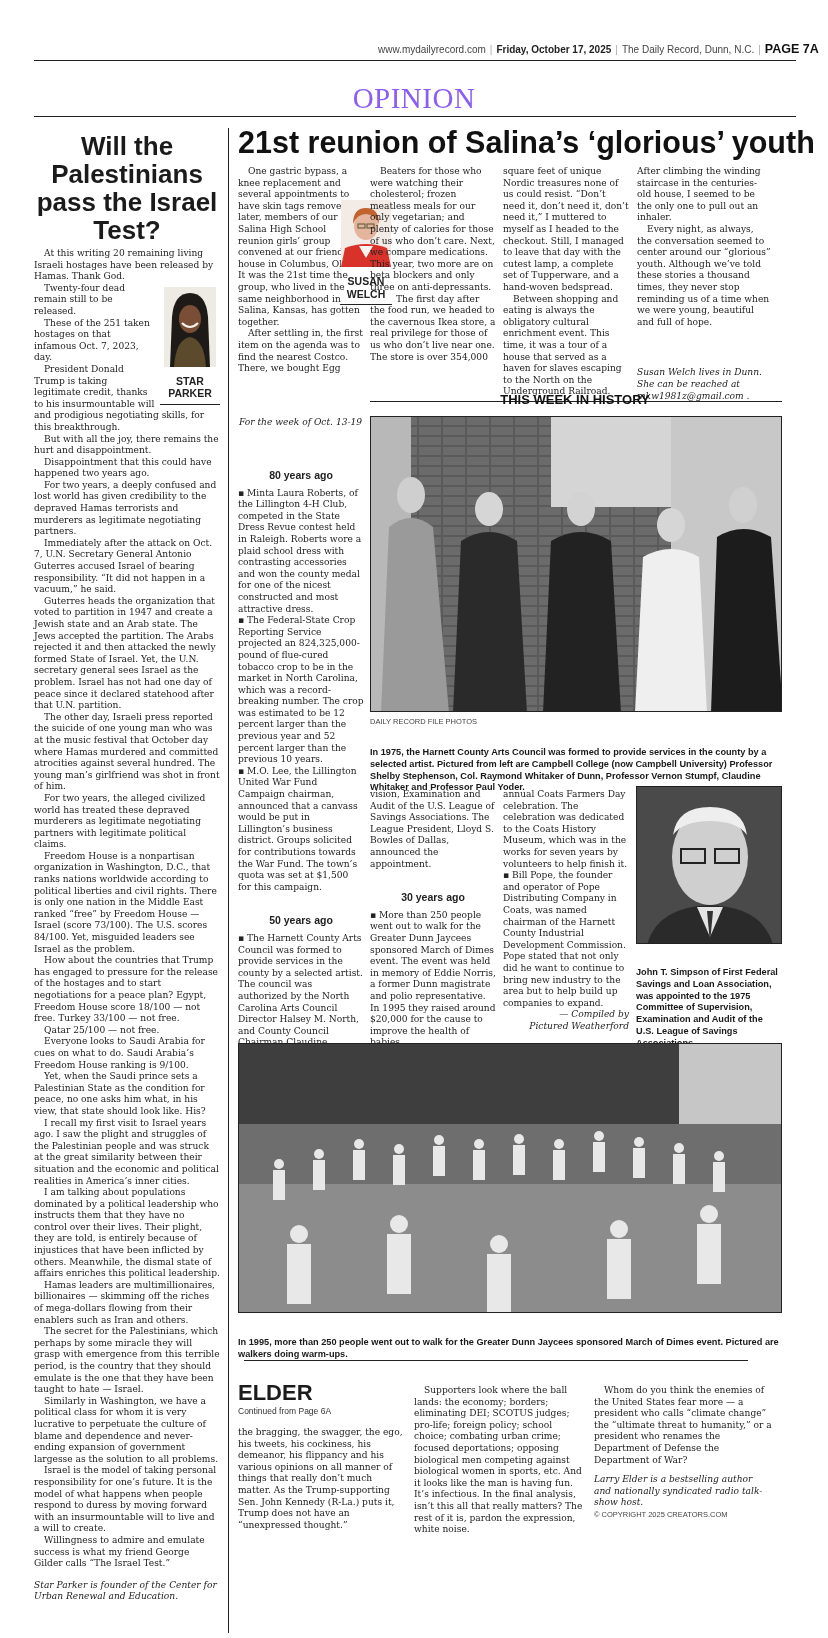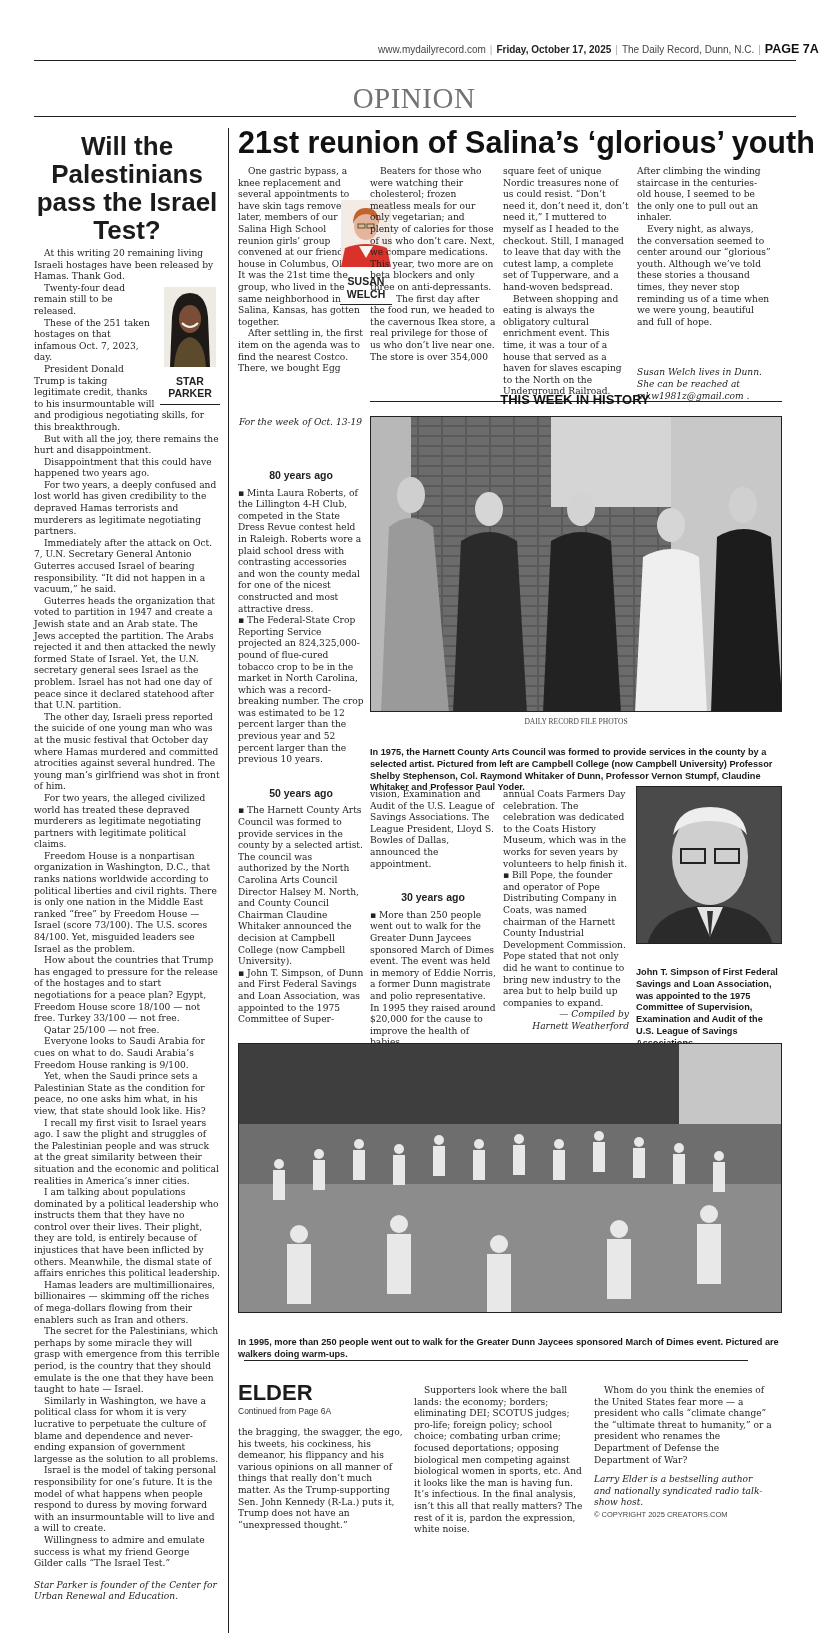--- a/index.html
+++ b/index.html
@@ -10,21 +10,21 @@
   .body-txt p { text-indent: 10px; }
   .body-txt p.ni { text-indent: 0; }
   .bullet p { text-indent: 0; }
   .hr { position: absolute; height: 1px; background: #222; }
 
   
   #topline { left: 378px; top: 42px; width: 418px; font-family: "Liberation Sans", sans-serif; font-size: 10px; color: #444; text-align: center; white-space: nowrap; }
   #topline .sep { color: #aaa; margin: 0 4px; }
   #topline b { color: #222; }
   #topline .page { font-weight: bold; font-size: 12.5px; color: #111; }
-  #section-title { left: 0; width: 828px; top: 82px; text-align: center; font-family: "Liberation Serif", serif; font-size: 29px; letter-spacing: 0.5px; color: #737373; }
+  #section-title { left: 0; width: 828px; top: 82px; text-align: center; font-family: "Liberation Serif", serif; font-size: 29px; letter-spacing: 0.5px; color: #8b5cf6; }
 
   
   #left-headline { left: 34px; top: 132px; width: 186px; text-align: center; font-family: "Liberation Sans", sans-serif; font-weight: bold; font-size: 26px; line-height: 28px; color: #1b1b1b; }
   #left-article { left: 34px; top: 248px; width: 186px; }
   .float-photo { float: right; width: 60px; margin: 4px 0 2px 5px; text-align: center; }
   .portrait { width: 52px; height: 80px; margin: 0 auto; position: relative; overflow: hidden; background: #ece7e0; }
   .byline { font-family: "Liberation Sans", sans-serif; font-weight: bold; font-size: 10.5px; line-height: 12.5px; color: #222; padding-top: 8px; padding-bottom: 4px; border-bottom: 1px solid #222; }
   .tagline { font-style: italic; margin-top: 10px; }
   .copyright { font-family: "Liberation Sans", sans-serif; font-size: 7.5px; color: #444; text-indent: 0 !important; }
 
@@ -34,21 +34,21 @@
   #welch-headline { left: 238px; top: 124px; width: 580px; font-family: "Liberation Sans", sans-serif; font-weight: bold; font-size: 30.5px; line-height: 36px; color: #111; white-space: nowrap; }
   .col { position: absolute; }
   #welch-photo { position: absolute; left: 340px; top: 200px; width: 52px; text-align: center; }
   #welch-photo .portrait { height: 67px; width: 50px; background: #f2e6e2; }
 
   
   #history-title { left: 370px; top: 392px; width: 410px; text-align: center; font-family: "Liberation Sans", sans-serif; font-weight: bold; font-size: 13px; color: #111; }
   #week-label { left: 238px; top: 417px; width: 125px; text-align: center; font-style: italic; font-size: 9.1px; line-height: 11.6px; }
   .era { font-family: "Liberation Sans", sans-serif; font-weight: bold; font-size: 10.5px; text-align: center; margin: 4px 0 6px; color: #222; }
   .photo-frame { position: absolute; border: 1px solid #222; overflow: hidden; }
-  .credit { font-family: Liberation Serif, serif; font-size: 7.5px; color: #444; text-align: center; }
+  .credit { font-family: Liberation Sans, sans-serif; font-size: 7.5px; color: #444; text-align: left; }
   .caption { font-family: "Liberation Sans", sans-serif; font-weight: bold; font-size: 9.2px; line-height: 11.8px; color: #1a1a1a; margin-top: 17px; }
   .compiled { font-style: italic; text-align: right; }
 
   
   #elder-title { left: 238px; top: 1380px; font-family: "Liberation Sans", sans-serif; font-weight: bold; font-size: 22px; color: #1b1b1b; }
   #elder-cont { left: 238px; top: 1406px; font-family: "Liberation Sans", sans-serif; font-size: 8.5px; color: #333; }
 </style>
 </head>
 <body>
 
@@ -138,20 +138,21 @@
 
 <div class="hr" style="left:370px; top:398px; width:412px; top:401px;"></div>
 
 <div id="history-title" class="abs">THIS WEEK IN HISTORY</div>
 <div id="week-label" class="abs">For the week of Oct. 13-19</div>
 
 <div class="col body-txt bullet" style="left:238px; top:466px; width:126px;">
   <div class="era">80 years ago</div>
   <p>▪ Minta Laura Roberts, of the Lillington 4-H Club, competed in the State Dress Revue contest held in Raleigh. Roberts wore a plaid school dress with contrasting accessories and won the county medal for one of the nicest constructed and most attractive dress.</p>
   <p>▪ The Federal-State Crop Reporting Service projected an 824,325,000-pound of flue-cured tobacco crop to be in the market in North Carolina, which was a record-breaking number. The crop was estimated to be 12 percent larger than the previous year and 52 percent larger than the previous 10 years.</p>
+  <p>▪ M.O. Lee, the Lillington United War Fund Campaign chairman, announced that a canvass would be put in Lillington’s business district. Groups solicited for contributions towards the War Fund. The town’s quota was set at $1,500 for this campaign.</p>
   <div class="era" style="margin-top:22px;">50 years ago</div>
   <p>▪ The Harnett County Arts Council was formed to provide services in the county by a selected artist. The council was authorized by the North Carolina Arts Council Director Halsey M. North, and County Council Chairman Claudine Whitaker announced the decision at Campbell College (now Campbell University).</p>
   <p>▪ John T. Simpson, of Dunn and First Federal Savings and Loan Association, was appointed to the 1975 Committee of Super-</p>
 </div>
 
 <div class="photo-frame" style="left:370px; top:416px; width:412px; height:296px; background:#777;">
   <svg width="412" height="296" viewBox="0 0 412 296">
     <defs>
       <pattern id="brick" width="24" height="10" patternUnits="userSpaceOnUse">
         <rect width="24" height="10" fill="#5a5a5a"></rect>
@@ -183,21 +184,21 @@
 <div class="col body-txt bullet" style="left:370px; top:789px; width:126px;">
   <p>vision, Examination and Audit of the U.S. League of Savings Associations. The League President, Lloyd S. Bowles of Dallas, announced the appointment.</p>
   <div class="era" style="margin-top:22px;">30 years ago</div>
   <p>▪ More than 250 people went out to walk for the Greater Dunn Jaycees sponsored March of Dimes event. The event was held in memory of Eddie Norris, a former Dunn magistrate and polio representative. In 1995 they raised around $20,000 for the cause to improve the health of babies.</p>
   <p>▪ Hundreds of people joined in to celebrate the</p>
 </div>
 <div class="col body-txt bullet" style="left:503px; top:789px; width:126px;">
   <p>annual Coats Farmers Day celebration. The celebration was dedicated to the Coats History Museum, which was in the works for seven years by volunteers to help finish it.</p>
   <p>▪ Bill Pope, the founder and operator of Pope Distributing Company in Coats, was named chairman of the Harnett County Industrial Development Commission. Pope stated that not only did he want to continue to bring new industry to the area but to help build up companies to expand.</p>
   <p class="compiled" style="margin-top:0;">— Compiled by</p>
-  <p class="compiled">Harnett Weatherford</p>
+  <p class="compiled">Pictured Weatherford</p>
 </div>
 
 <div class="photo-frame" style="left:636px; top:786px; width:146px; height:158px; background:#555;">
   <svg width="146" height="158" viewBox="0 0 146 158">
     <rect width="146" height="158" fill="#4a4a4a"></rect>
     <path d="M10 158 Q20 120 73 118 Q126 120 136 158 Z" fill="#2a2a2a"></path>
     <path d="M60 120 L73 150 L86 120 Z" fill="#e4e4e4"></path>
     <path d="M70 124 L73 156 L76 124 Z" fill="#333"></path>
     <ellipse cx="73" cy="70" rx="38" ry="48" fill="#cfcfcf"></ellipse>
     <path d="M36 48 Q40 20 73 20 Q106 20 110 48 Q100 34 73 34 Q46 34 36 48 Z" fill="#eeeeee"></path>

